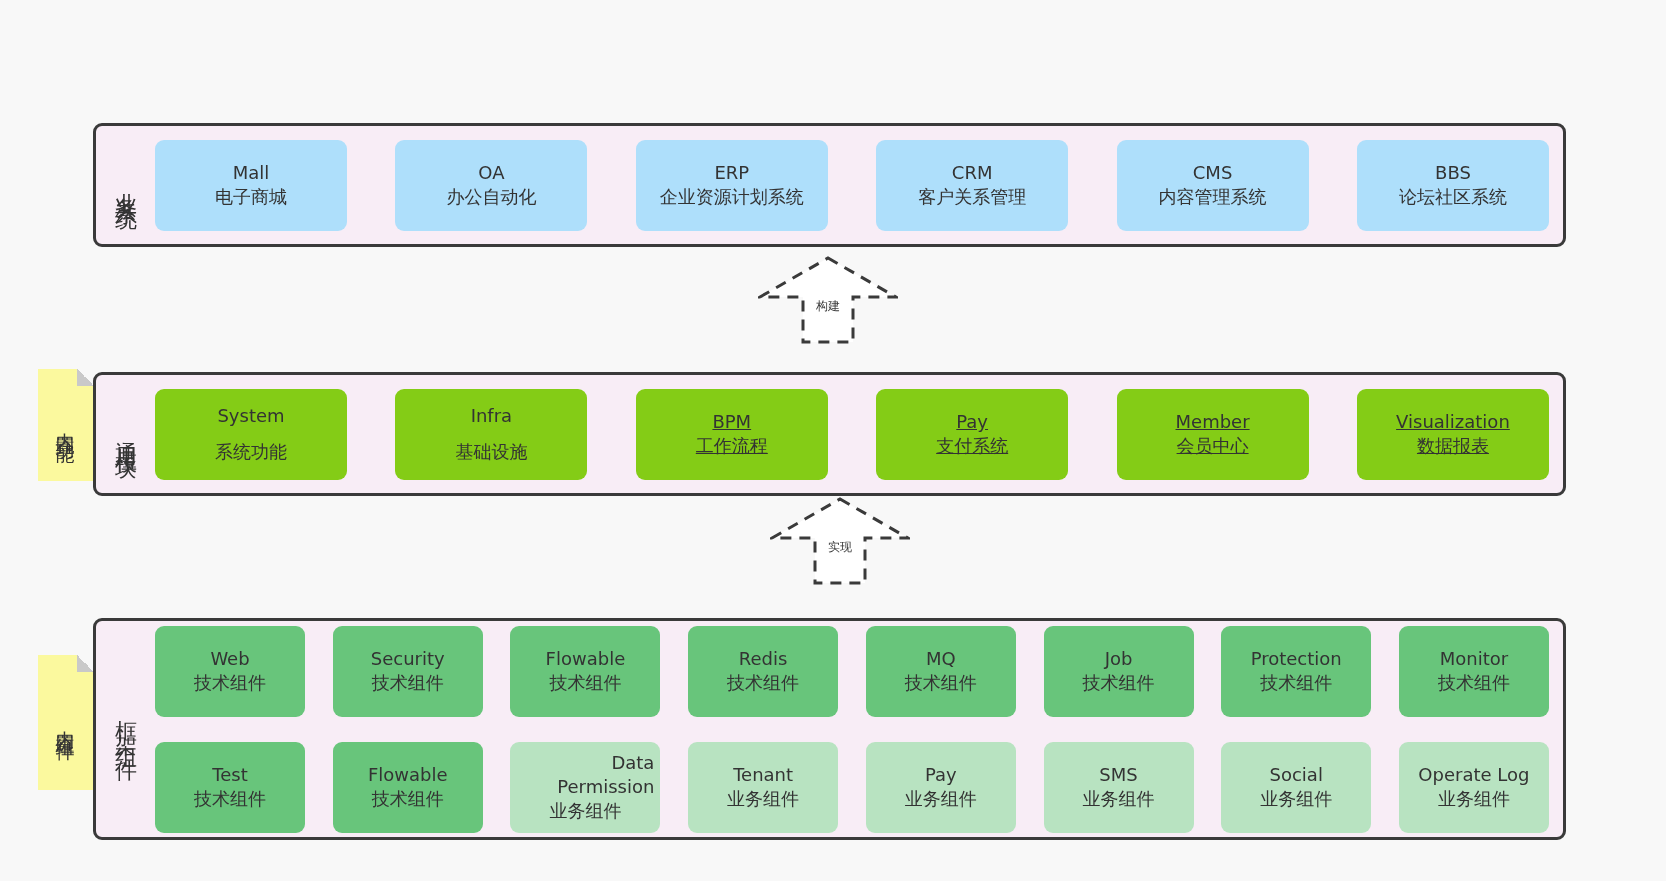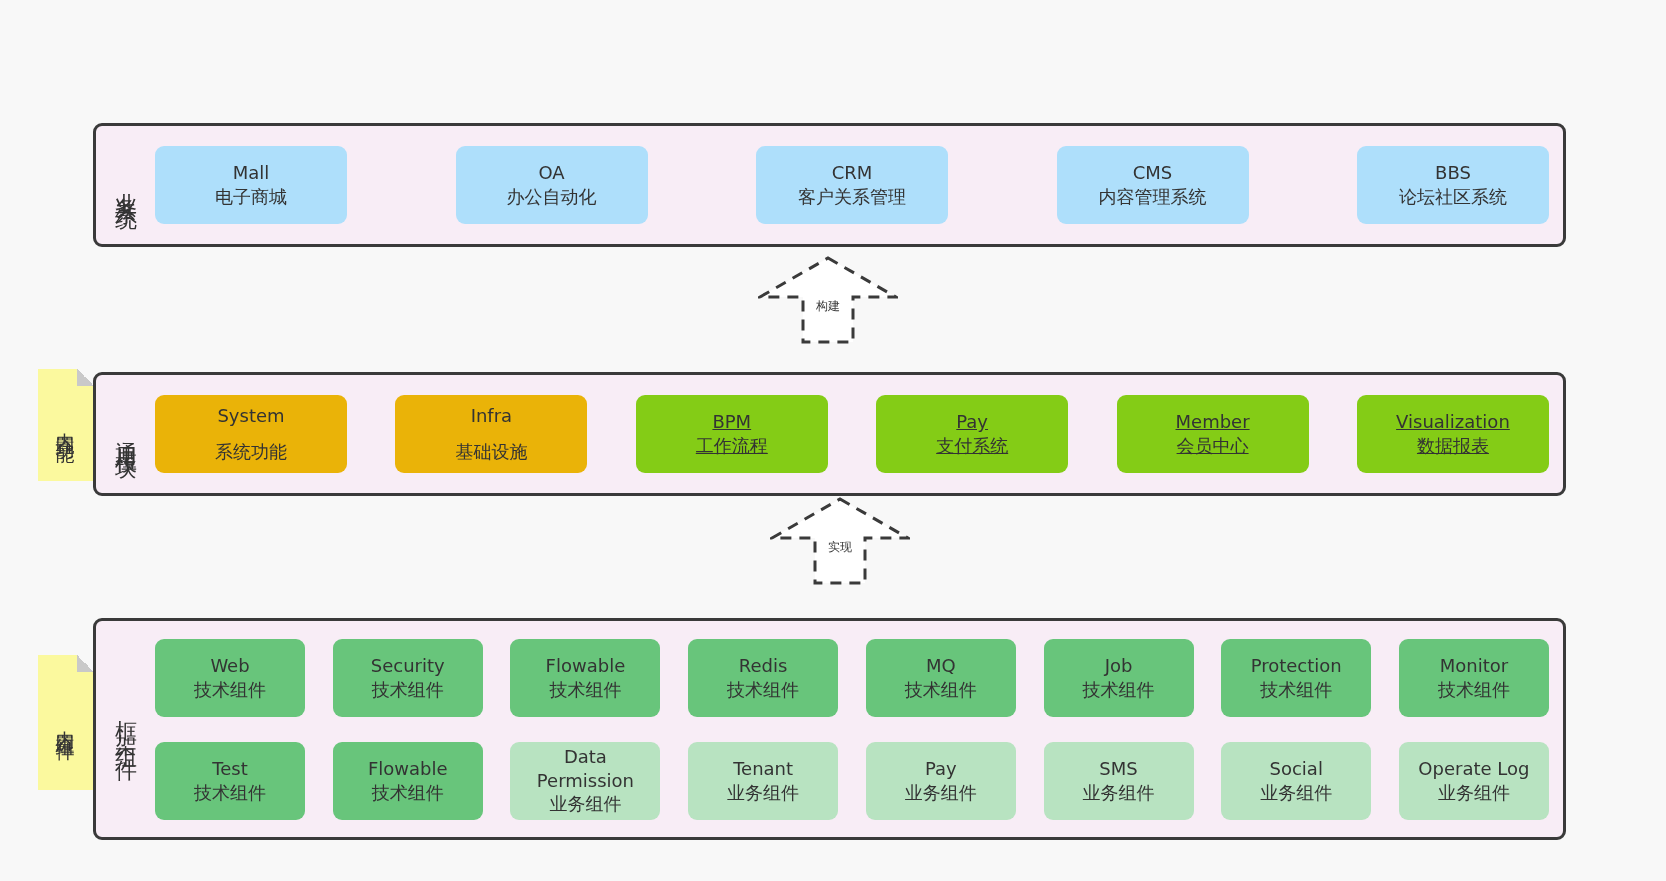--- a/index.html
+++ b/index.html
@@ -24,28 +24,28 @@
     font-size:22px;letter-spacing:5px;margin-left:15px;
     flex:0 0 auto;color:#333;
   }
   #panel-framework .panel-label{letter-spacing:13px;}
   .boxes{
     flex:1;display:flex;justify-content:space-between;align-items:center;
     padding:0 14px 0 14px;
   }
   .rows{flex:1;display:flex;flex-direction:column;gap:25px;padding:0 14px 0 14px;}
   .box{
-    height:78px;border-radius:9px;padding:0 6px;
+    height:91px;border-radius:9px;padding:0 6px;
     display:flex;flex-direction:column;align-items:center;justify-content:center;
-    text-align:center;font-size:18px;line-height:1.32;
+    text-align:right;font-size:18px;line-height:1.32;
   }
   .w-lg{width:192px;}
   .w-sm{width:150px;}
   .blue{background:#aedffb;}
-  .red{background:#eab308;gap:12px;}
+  .red{background:#84cc16;gap:12px;}
   .pink{background:#84cc16;text-decoration:underline;}
   .green{background:#68c57b;}
   .green-light{background:#b8e3c1;}
   .note{
     position:absolute;left:38px;width:56px;background:#fbf99e;z-index:0;
     display:flex;align-items:center;justify-content:center;
   }
   #note-modules{top:369px;height:112px;}
   #note-framework{top:655px;height:135px;}
   .note::after{
@@ -70,20 +70,24 @@
   <div class="boxes">
     <div class="box w-lg blue">
       <div>Mall</div>
       <div>电子商城</div>
     </div>
     <div class="box w-lg blue">
       <div>OA</div>
       <div>办公自动化</div>
     </div>
     <div class="box w-lg blue">
+      <div>ERP</div>
+      <div>企业资源计划系统</div>
+    </div>
+    <div class="box w-lg blue">
       <div>CRM</div>
       <div>客户关系管理</div>
     </div>
     <div class="box w-lg blue">
       <div>CMS</div>
       <div>内容管理系统</div>
     </div>
     <div class="box w-lg blue">
       <div>BBS</div>
       <div>论坛社区系统</div>

